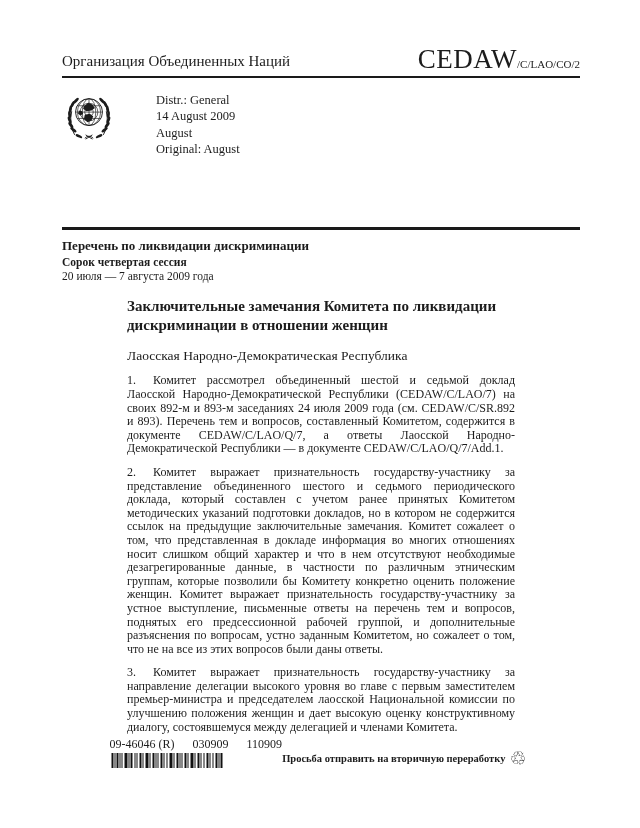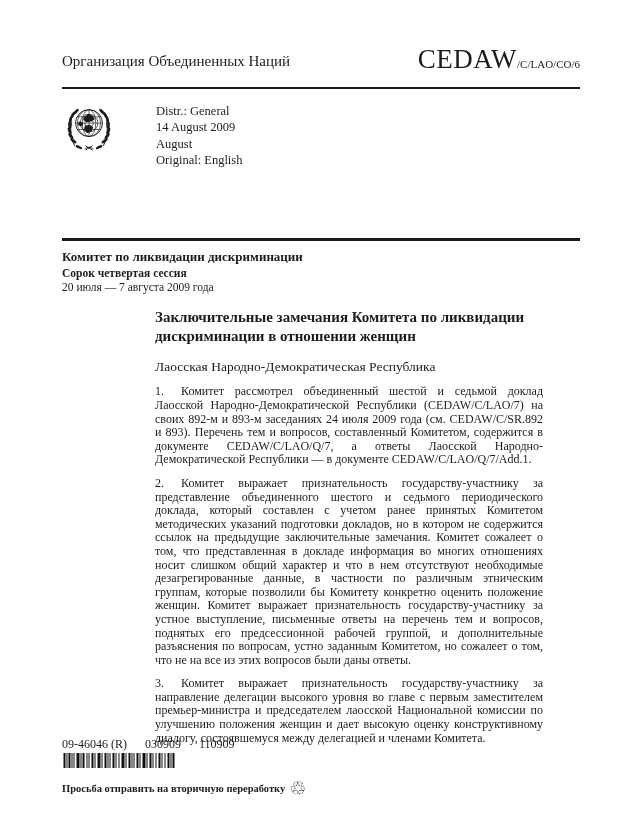--- a/index.html
+++ b/index.html
@@ -10,75 +10,75 @@
     background:#ffffff;
     font-family:"Liberation Serif","DejaVu Serif",serif;
     color:#1c1c1c;
     box-sizing:border-box;
     padding:46px 60px 0 62px;
     overflow:hidden;
   }
   
   .header-row{
     display:flex;justify-content:space-between;align-items:flex-end;
-    border-bottom:2px solid #1a1a1a;padding-bottom:14px;
+    border-bottom:2px solid #1a1a1a;padding-bottom:3px;
   }
   .org-name{font-size:15px;line-height:1.1;padding-bottom:4px;}
   .doc-symbol{font-size:27px;line-height:1;letter-spacing:.5px;white-space:nowrap;}
   .doc-symbol-suffix{font-size:11px;letter-spacing:0;}
   
   .masthead{display:flex;margin-top:9px;}
   .emblem{flex:0 0 auto;margin-top:1px;}
   .mast-title{
     margin-left:12px;width:248px;
     font-size:17.5px;font-weight:bold;line-height:1.22;
   }
   .distr{margin-left:40px;margin-top:5px;font-size:12.5px;line-height:1.3;white-space:nowrap;}
   
   .thick-rule{height:2.5px;background:#1a1a1a;margin-top:70px;}
   
   .committee{margin-top:8px;}
   .committee-name{font-size:13px;font-weight:bold;line-height:1.2;}
   .session{font-size:11.5px;font-weight:bold;line-height:1.25;margin-top:2px;}
   .session-dates{font-size:11.5px;line-height:1.25;}
   
-  .main{margin-left:93px;width:388px;margin-top:13px;}
+  .main{margin-left:65px;width:388px;margin-top:13px;}
   .doc-title{font-size:15px;font-weight:bold;line-height:1.28;}
   .country{font-size:13.5px;font-weight:normal;margin-top:13px;line-height:1.2;}
   .body-para{
     margin:10px 0 0 0;
     font-size:12px;line-height:13.6px;
     text-align:justify;
   }
   .body-para .pnum{display:inline-block;width:26px;}
   .intro-heading{font-size:12px;font-weight:bold;margin-top:13px;line-height:1.2;}
   
   .footer{
-    position:absolute;left:62px;right:56px;top:738px;
-    display:flex;justify-content:center;align-items:flex-start;flex-direction:column;
+    position:absolute;left:52px;right:56px;top:738px;
+    display:flex;justify-content:center;align-items:flex-start;
   }
   .footer-left{font-size:12px;line-height:1.15;}
   .footer-codes span{margin-right:0;}
   .footer-codes .gap{display:inline-block;width:18px;}
   .barcode{display:block;margin-top:1px;}
   .footer-right{display:flex;align-items:center;margin-top:11px;}
   .recycle-text{font-size:10.5px;font-weight:bold;white-space:nowrap;}
   .recycle-icon{
     font-family:"DejaVu Sans",sans-serif;
     font-size:19px;line-height:1;margin-left:4px;font-weight:normal;
   }
 </style>
 </head>
 <body>
 
 <div class="page">
 
   <div class="header-row">
     <div class="org-name">Организация Объединенных Наций</div>
-    <div class="doc-symbol"><span>CEDAW</span><span class="doc-symbol-suffix">/C/LAO/CO/6</span></div>
+    <div class="doc-symbol"><span>CEDAW</span><span class="doc-symbol-suffix">/C/LAO/CO/2</span></div>
   </div>
 
   <div class="masthead">
     <div class="emblem">
       <svg width="54" height="60" viewBox="0 0 64 62">
         <defs>
             <clipPath id="gl">
               <circle cx="32" cy="24" r="16"></circle>
             </clipPath>
           </defs>
@@ -124,28 +124,28 @@
           <ellipse cx="47.5" cy="10.5" rx="1.7" ry="4.4" transform="rotate(-44 47.5 10.5)"></ellipse>
           <ellipse cx="20" cy="52.5" rx="1.6" ry="4.2" transform="rotate(-65 20 52.5)"></ellipse>
           <ellipse cx="44" cy="52.5" rx="1.6" ry="4.2" transform="rotate(65 44 52.5)"></ellipse>
         </g>
       </svg>
     </div>
     <div class="distr">
       <div>Distr.: General</div>
       <div>14 August 2009</div>
       <div>August</div>
-      <div>Original: English</div>
+      <div>Original: August</div>
     </div>
   </div>
 
   <div class="thick-rule"></div>
 
   <div class="committee">
-    <div class="committee-name">Комитет по ликвидации дискриминации</div>
+    <div class="committee-name">Перечень по ликвидации дискриминации</div>
     <div class="session">Сорок четвертая сессия</div>
     <div class="session-dates">20 июля — 7 августа 2009 года</div>
   </div>
 
   <div class="main">
     <div class="doc-title">Заключительные замечания Комитета по ликвидации дискриминации в отношении женщин</div>
     <div class="country">Лаосская Народно-Демократическая Республика</div>
 
     <p class="body-para"><span class="pnum">1.</span><span>Комитет рассмотрел объединенный шестой и седьмой доклад Лаосской Народно-Демократической Республики (CEDAW/C/LAO/7) на своих 892-м и 893-м заседаниях 24 июля 2009 года (см. CEDAW/C/SR.892 и 893). Перечень тем и вопросов, составленный Комитетом, содержится в документе CEDAW/C/LAO/Q/7, а ответы Лаосской Народно-Демократической Республики — в документе CEDAW/C/LAO/Q/7/Add.1.</span></p>
 

